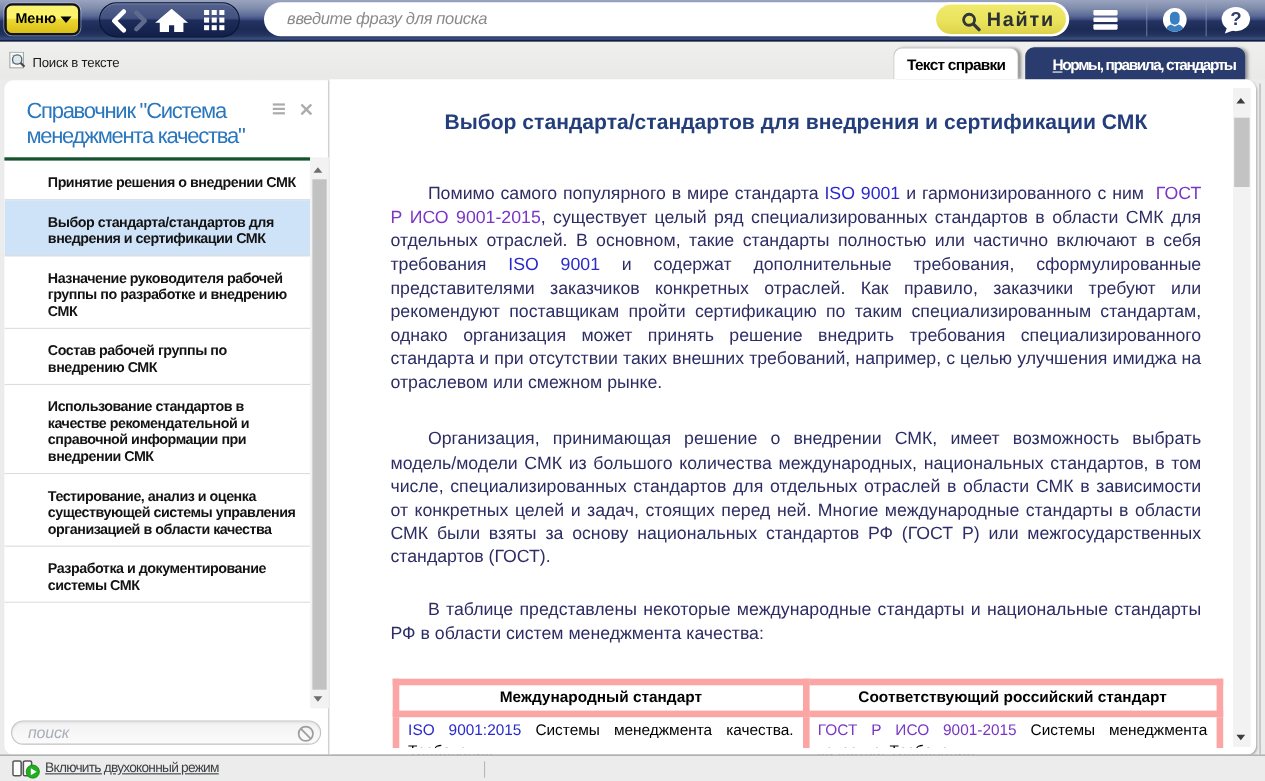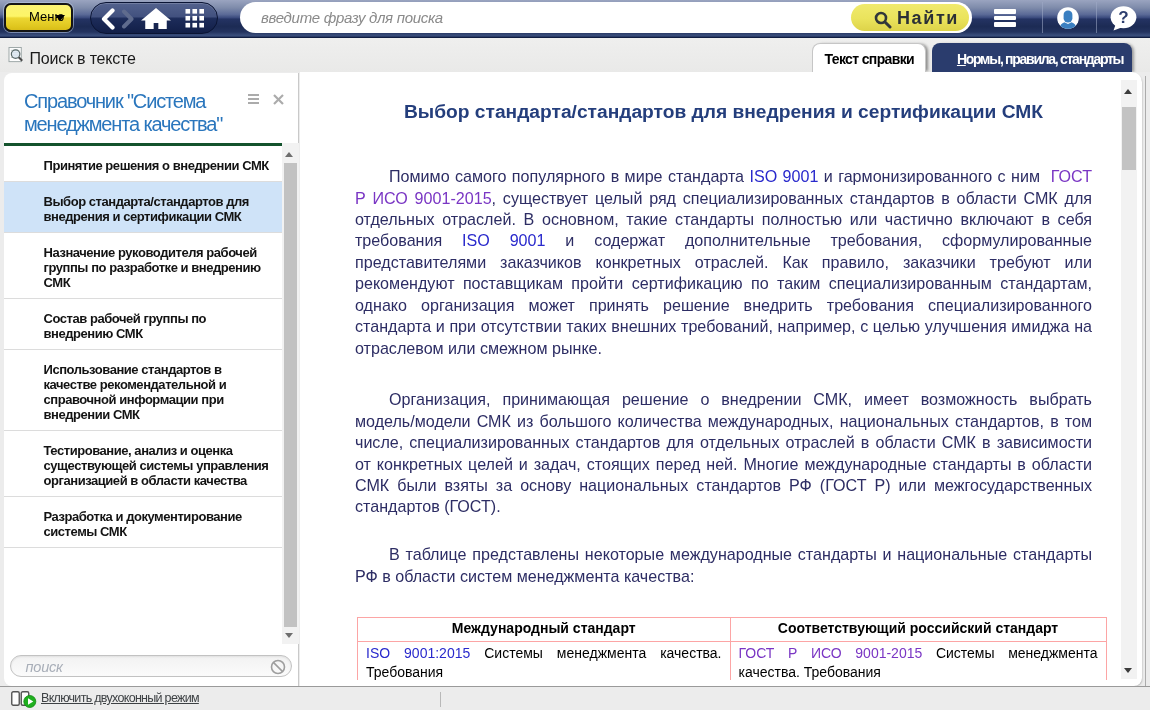--- a/index.html
+++ b/index.html
@@ -7,42 +7,42 @@
 body { background:#ececec; position:relative; }
 .abs { position:absolute; }
 
 
 #topbar { left:0; top:0; width:1150px; height:38px;
   background:linear-gradient(180deg,#9aa4c0 0%,#7f8cab 20%,#5b6a97 38%,#39497c 47%,#243363 50%,#1c2b54 70%,#23335f 84%,#3a4e7c 93%,#2e406c 96%,#101d41 96.5%,#101d41 100%);
 }
 #btn-menu { left:4px; top:3px; width:69px; height:29px; border:2px solid #141414; border-radius:7px;
   background:linear-gradient(180deg,#faf273 0%,#fdf567 45%,#ecd733 52%,#e0c71f 85%,#d8bd18 100%);
   box-shadow:0 0 0 1px rgba(190,205,235,.55); }
-#btn-menu span { position:absolute; left:23px; top:3.5px; font-weight:normal; font-size:13px; color:#000; }
+#btn-menu span { position:absolute; left:8px; top:3.5px; font-weight:bold; font-size:13px; color:#000; }
 #btn-menu .tri { position:absolute; left:49px; top:10px; width:0; height:0;
   border-left:5.5px solid transparent; border-right:5.5px solid transparent; border-top:6px solid #000; }
 #navpill { left:90px; top:2px; width:128px; height:32px; border-radius:16px;
   background:linear-gradient(180deg,#53628d 0%,#42517f 45%,#1d2c5a 52%,#121f48 100%);
   border:1px solid #0a1434; box-shadow:inset 0 1px 0 rgba(255,255,255,.18); }
 #navpill svg { position:absolute; }
 
 #searchfield { left:240px; top:2px; width:732px; height:31px; background:#fff; border-radius:16px; }
 #searchfield .ph { position:absolute; left:21px; top:7px; font-style:italic; font-size:15px; letter-spacing:-0.3px; color:#8a8a8a; }
 #btn-find { left:851px; top:4px; width:118px; height:27px; border-radius:14px;
   background:linear-gradient(180deg,#f0ea6d 0%,#eae35c 55%,#ddd349 100%);
   box-shadow:0 0 0 2px rgba(255,255,255,.85); }
 #btn-find .txt { position:absolute; left:46px; top:4px; font-weight:bold; font-size:18px; color:#2b3036; letter-spacing:1.6px; }
 #btn-find svg { position:absolute; left:23px; top:7px; }
 .tb-sep { top:2px; width:1px; height:31px; background:rgba(160,172,200,.55); }
 #hamb div { position:absolute; left:0; width:22px; height:4.6px; background:#fff; border-radius:1px; }
 #hamb { left:994px; top:9px; width:22px; height:18px; }
 
 
 #subbar { left:0; top:38px; width:1150px; height:34px; background:linear-gradient(180deg,#efefee,#e9e9e8); }
-#sit-text { left:29.5px; top:50px; font-size:16px; letter-spacing:-0.2px; color:#1a1a1a; }
+#sit-text { left:29.5px; top:50px; font-size:12px; letter-spacing:-0.2px; color:#1a1a1a; }
 .tab { font-weight:bold; font-size:14px; text-align:center; }
 #tab2 { left:931.8px; top:42.9px; width:200.6px; height:30px; background:#2a3c6d; color:#fff;
   border-radius:8px 8px 0 0; letter-spacing:-1.28px; padding-top:8.4px; padding-left:16px;
   box-shadow:3px 0 3px -1px rgba(0,0,0,.35); }
 #tab1 { left:812.3px; top:43.4px; width:114px; height:29.1px; background:#fff; color:#000;
   border:1px solid #c6c6c6; border-bottom:none; border-radius:8px 8px 0 0; letter-spacing:-0.65px; padding-top:6.2px;
   box-shadow:3px 0 3px -1px rgba(0,0,0,.4); }
 
 
 #panel { left:4px; top:73px; width:295px; height:613px; background:#fff; border-radius:8px 0 0 8px;
@@ -66,21 +66,21 @@
 
 #content { left:300px; top:72px; width:842px; height:614px; background:#fff; border-radius:0 10px 8px 0; overflow:hidden; box-shadow:1px 1px 2px -1px rgba(0,0,0,.35); }
 #content .clipfoot { position:absolute; left:0; top:608px; width:820px; height:6px; background:#fff; }
 #ctext { position:absolute; left:55px; top:0; width:737px; color:#2d2d64; font-size:16.1px; line-height:21.4px; }
 #ctext h1 { font-size:19.2px; line-height:23px; color:#243e7c; text-align:center; margin:28px 0 43.25px 0; }
 #ctext p { text-align:justify; text-indent:34px; margin-top:28.5px; }
 #ctext p.first { margin-top:0; }
 #ctext a { text-decoration:none; color:#2929cc; }
 #ctext a.v { color:#7a36c4; }
 #ctable { table-layout:fixed; border-collapse:collapse; margin-top:29.5px; margin-left:2px; width:748.5px; font-size:14px; line-height:19px; color:#000; }
-#ctable td, #ctable th { border:1px solid #fca5a5; padding:2px 8px; vertical-align:top; }
+#ctable td, #ctable th { border:6px solid #fca5a5; padding:2px 8px; vertical-align:top; }
 #ctable th { padding:1px 8px 3px; }
 #ctable th { text-align:center; font-size:14px; }
 #ctable td { text-align:justify; }
 #csb { position:absolute; left:820.5px; top:8px; width:16.3px; height:598.5px; background:#f2f2f2; }
 #csb .thumb { position:absolute; left:1px; top:27px; width:14px; height:63px; background:#c3c3c3; }
 
 
 #statusbar { left:0; top:686px; width:1150px; height:24px; background:#ececec; border-top:1px solid #9a9a9a; }
 #statusbar .txt { position:absolute; left:41px; top:4px; font-size:12.5px; letter-spacing:-0.7px; color:#3d4144;text-decoration:underline; }
 #statusbar .sep { position:absolute; left:440px; top:4.5px; width:1px; height:15px; background:#b8b8b8; }

